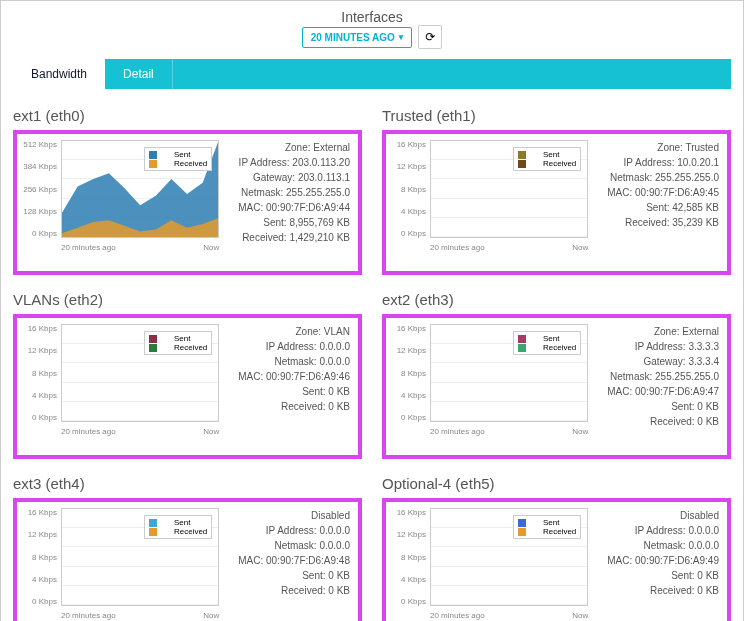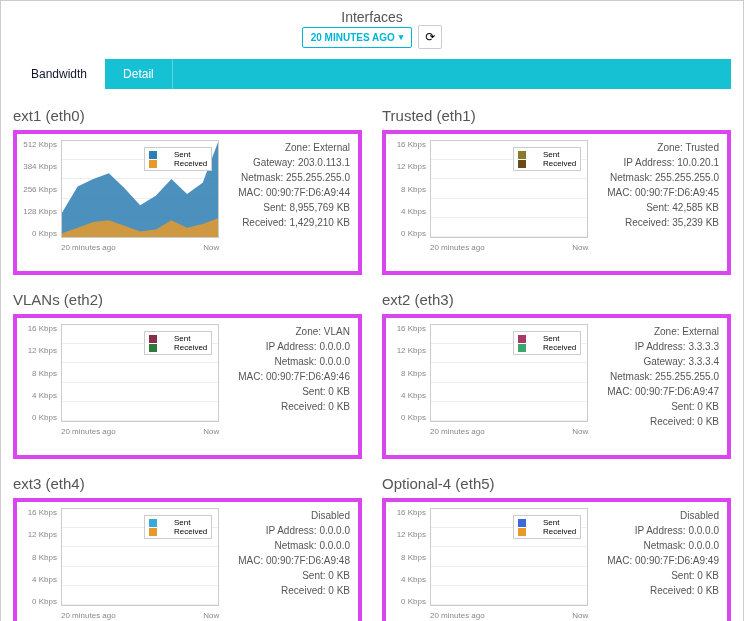--- a/index.html
+++ b/index.html
@@ -78,20 +78,21 @@
                 </svg>
               </div>
               <div class="xtimes">
                 <span>20 minutes ago</span>
                 <span>Now</span>
               </div>
             </div>
           </div>
           <div class="info-area">
             <div class="info-row">Zone: External</div>
+            <div class="info-row">IP Address: 203.0.113.20</div>
             <div class="info-row">Gateway: 203.0.113.1</div>
             <div class="info-row">Netmask: 255.255.255.0</div>
             <div class="info-row">MAC: 00:90:7F:D6:A9:44</div>
             <div class="info-row">Sent: 8,955,769 KB</div>
             <div class="info-row">Received: 1,429,210 KB</div>
           </div>
         </div>
       </div>
       <div class="panel">
         <h2 class="panel-title">Trusted (eth1)</h2>

